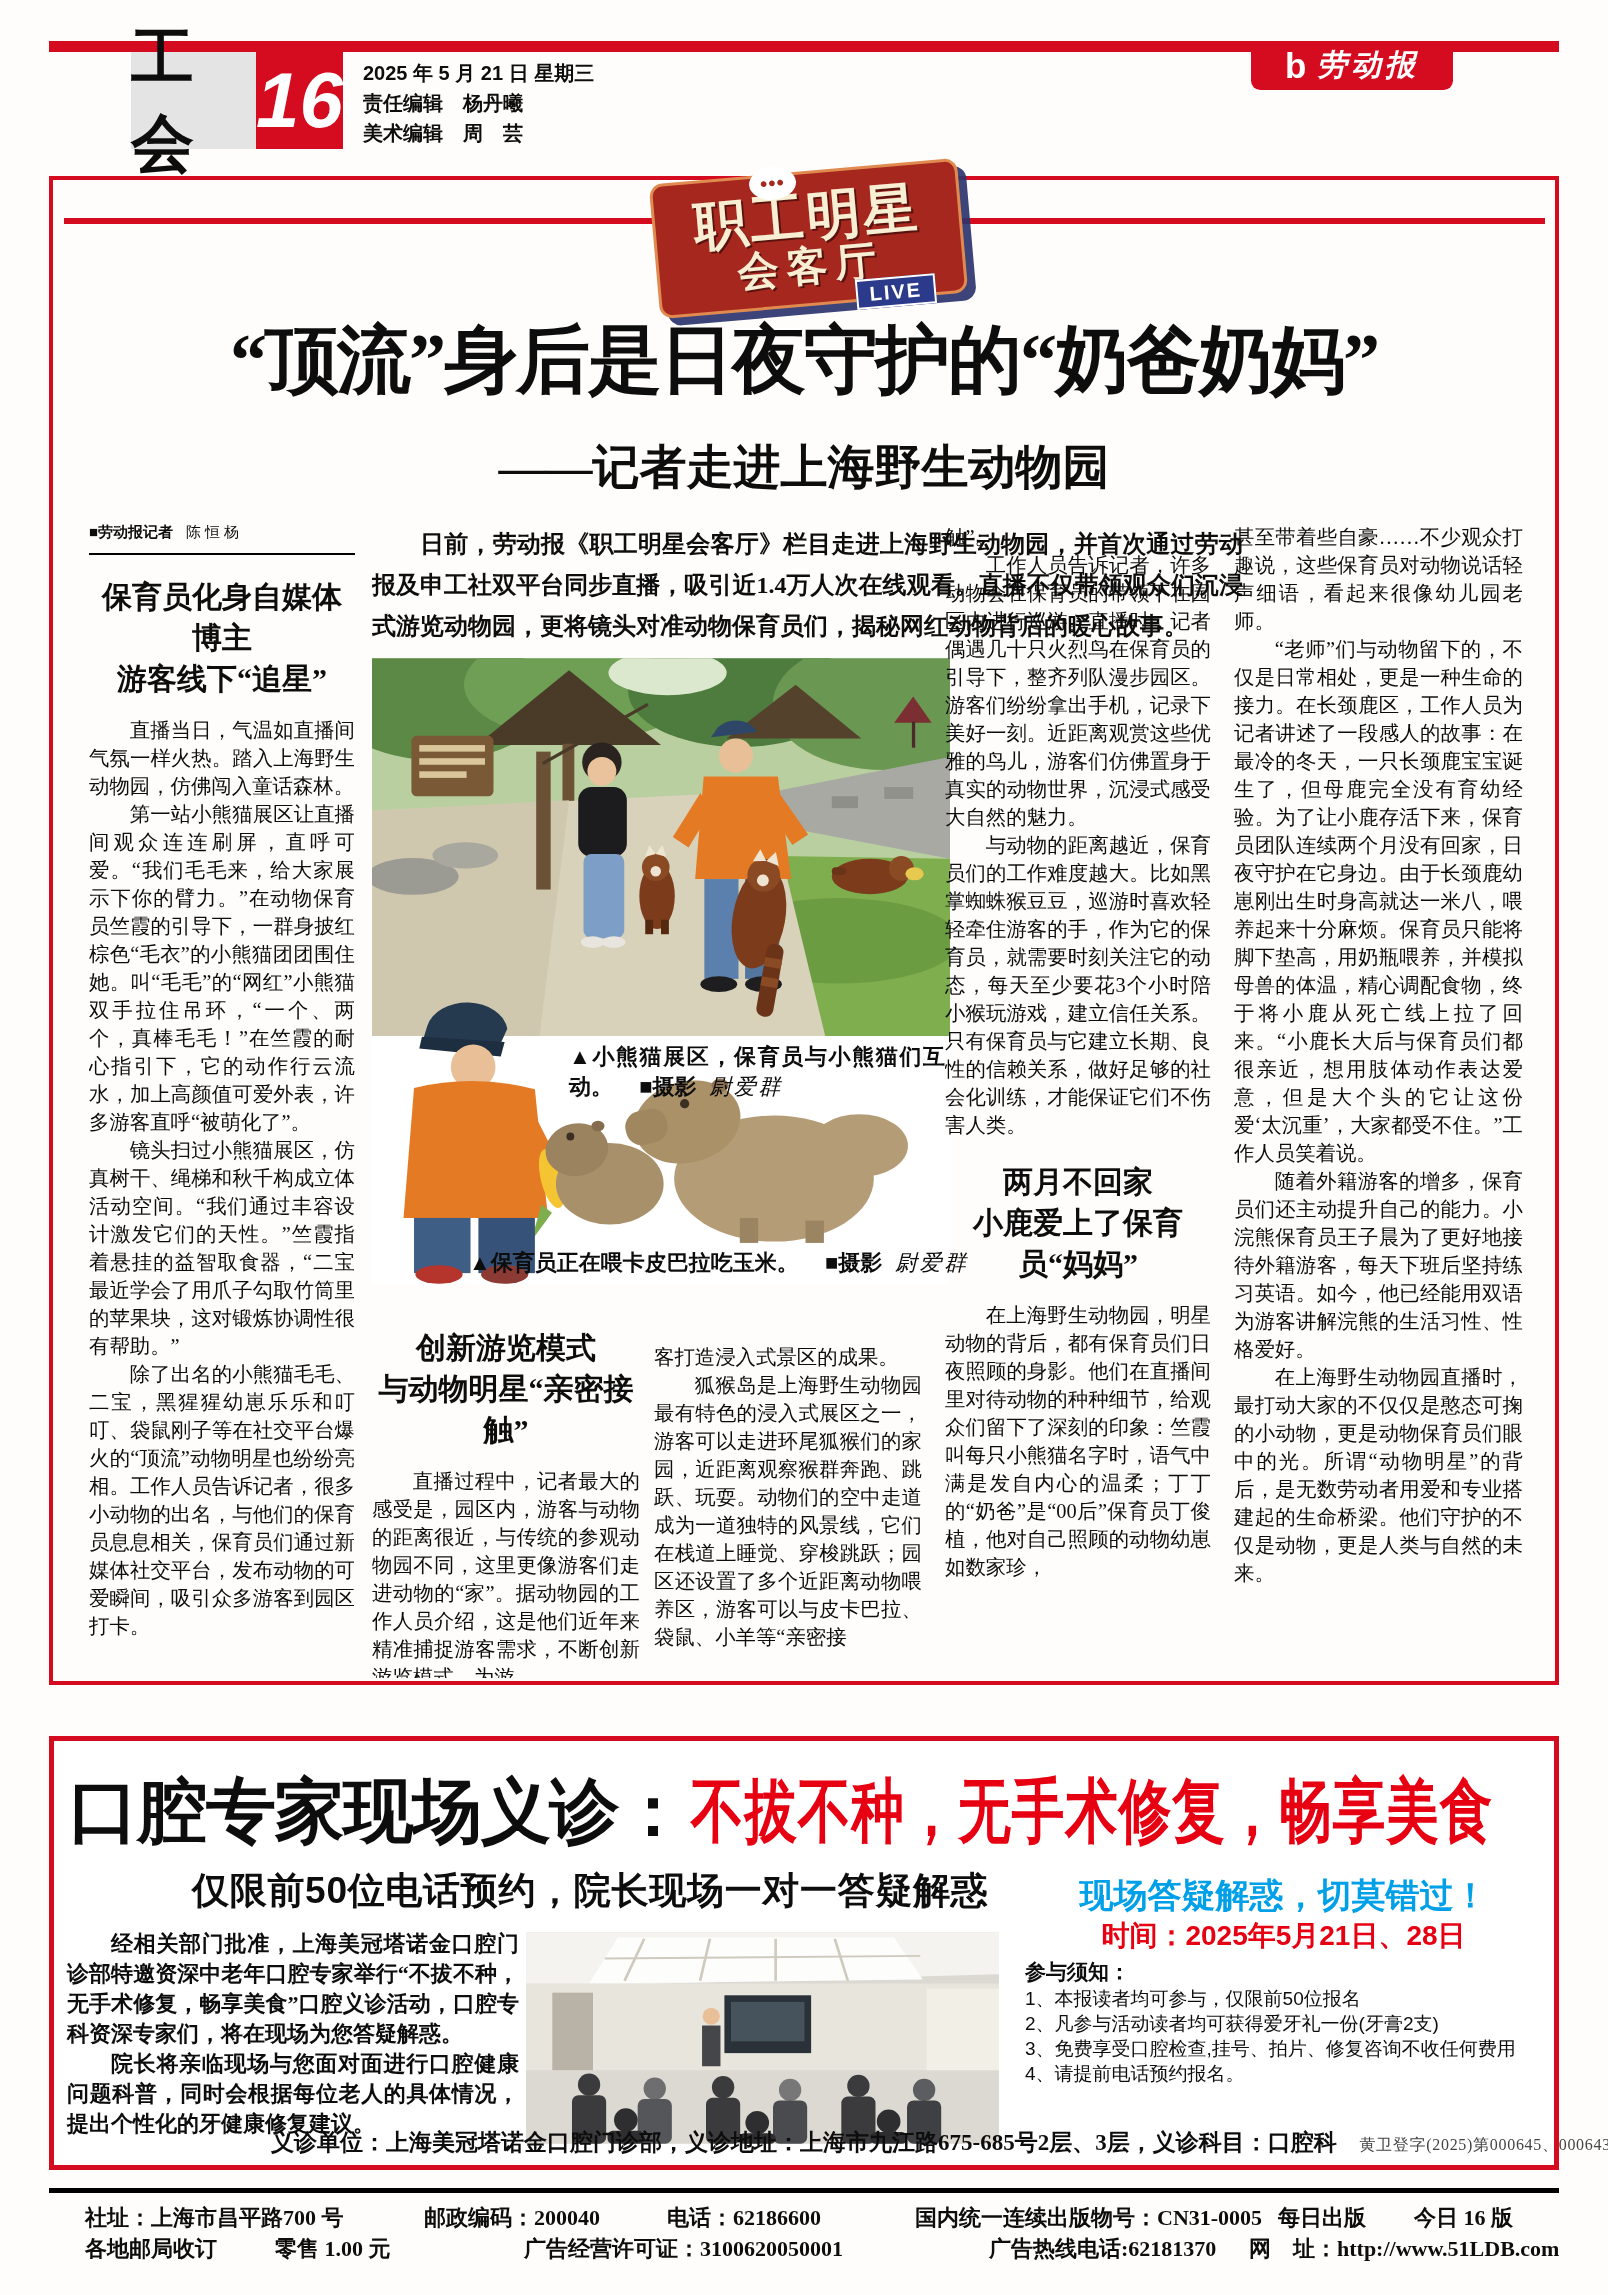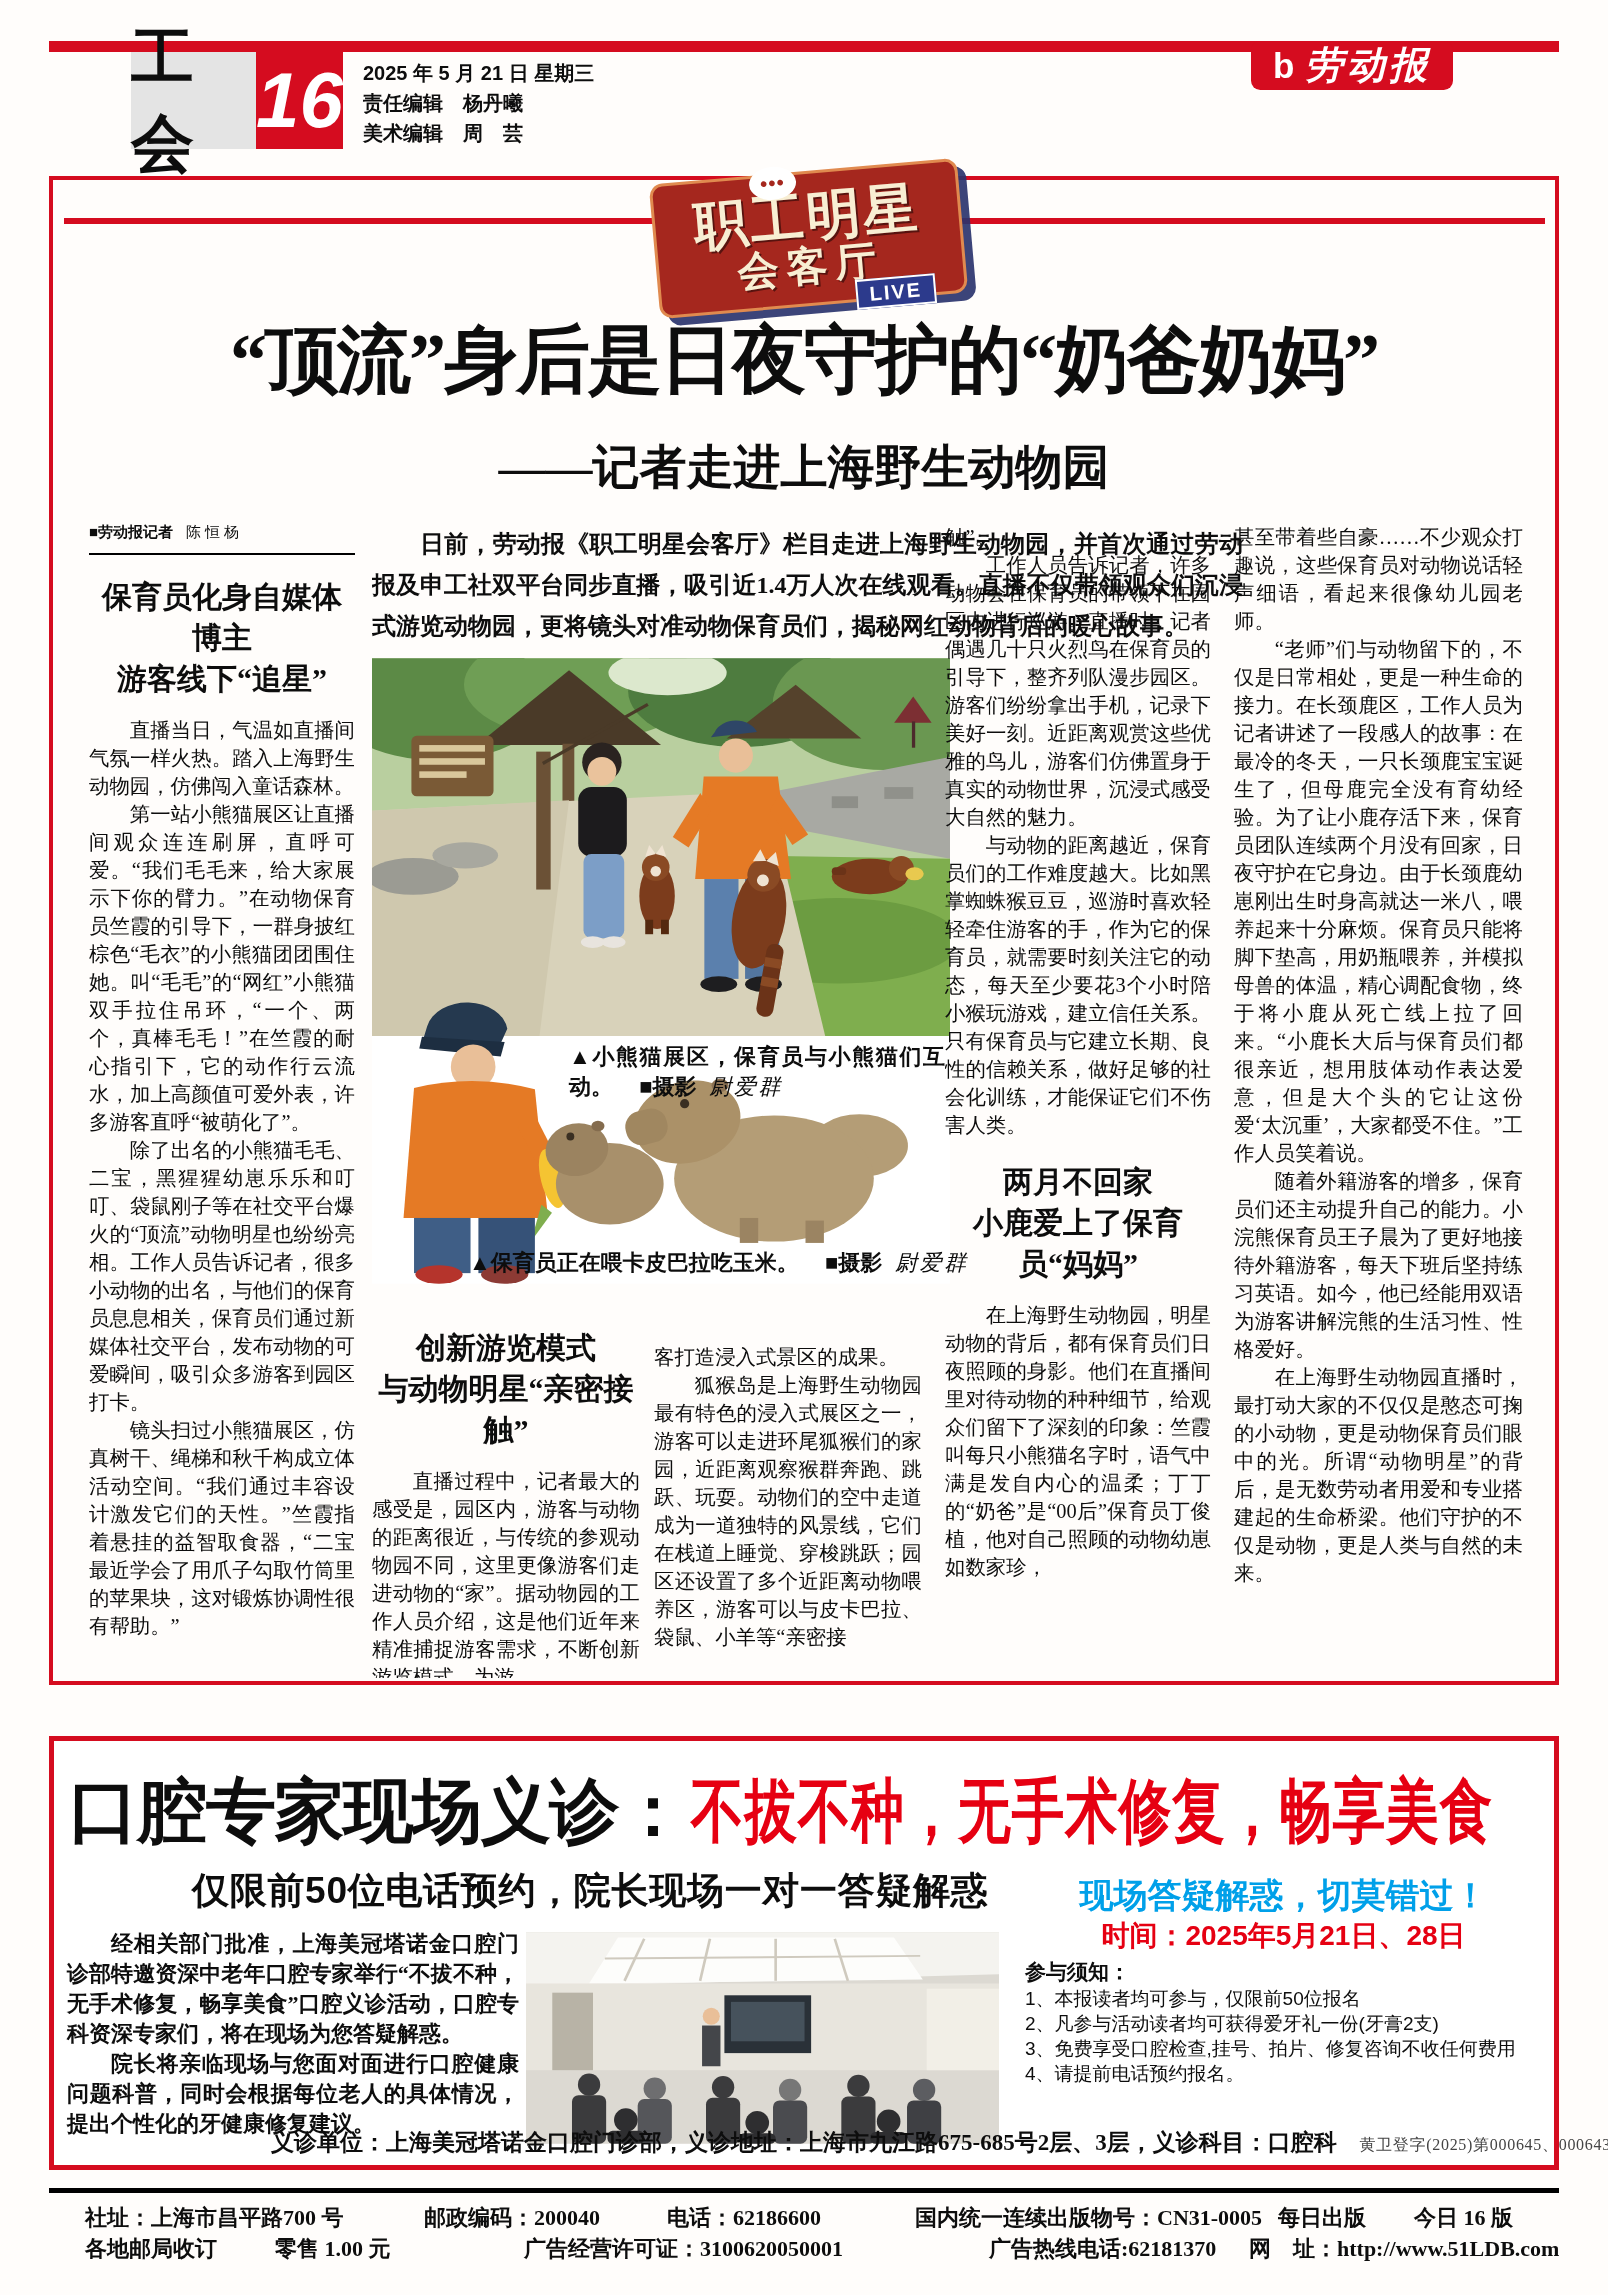--- a/index.html
+++ b/index.html
@@ -21,21 +21,21 @@
   .sec-box{position:absolute;left:131px;top:52px;width:125px;height:97px;background:#e4e4e4;
     display:flex;align-items:center;justify-content:center;font-size:63px;font-weight:900;letter-spacing:2.6px;}
   .pagenum-box{position:absolute;left:256px;top:52px;width:87px;height:97px;background:var(--red);
     color:#fff;display:flex;align-items:center;justify-content:center;
     font-family:"Liberation Sans",sans-serif;font-weight:900;font-style:italic;font-size:78px;}
   .mast-info{position:absolute;left:363px;top:58px;font-family:"Liberation Sans",sans-serif;
     font-weight:700;font-size:20px;line-height:30px;}
   .brand-box{position:absolute;left:1251px;top:41px;width:202px;height:49px;background:var(--red);
     border-radius:9.2px;color:#fff;display:flex;align-items:center;justify-content:center;gap:10.5px;z-index:2;}
   .brand-b{font-family:"Liberation Sans",sans-serif;font-weight:900;font-size:35px;line-height:35px;}
-  .brand-name{font-weight:700;font-style:italic;font-size:38px;letter-spacing:4px;}
+  .brand-name{font-weight:700;font-style:italic;font-size:30px;letter-spacing:4px;}
 
   
   .main-box{position:absolute;left:49px;top:176px;width:1510px;height:1509px;border:4.6px solid var(--red);background:#fffdfb;}
   .logo-rule{position:absolute;left:10.5px;right:10.5px;top:38px;height:6px;background:var(--red);z-index:1;}
   .plogo{position:absolute;left:601px;top:-9.2px;width:309px;height:135px;transform:rotate(-5deg);z-index:3;}
   .plogo-inner{position:relative;width:100%;height:100%;background:var(--logored);border:3.3px solid #e08a4f;
     border-radius:13px;box-shadow:8px 8px 0 rgba(43,52,110,.92);display:flex;flex-direction:column;
     align-items:center;justify-content:center;color:var(--cream);
     font-family:"Liberation Sans",sans-serif;font-weight:900;}
   .plogo-l1{font-size:54px;line-height:55px;letter-spacing:2.6px;text-shadow:2px 2px 0 #58130f;}
@@ -145,22 +145,22 @@
       <div class="byline">
         <span class="b-label">■劳动报记者</span>
         <span class="b-name">陈恒杨</span>
       </div>
       <div class="col-subhead first">
         <div>保育员化身自媒体博主</div>
         <div>游客线下“追星”</div>
       </div>
       <p class="body-p">直播当日，气温如直播间气氛一样火热。踏入上海野生动物园，仿佛闯入童话森林。</p>
       <p class="body-p">第一站小熊猫展区让直播间观众连连刷屏，直呼可爱。“我们毛毛来，给大家展示下你的臂力。”在动物保育员竺霞的引导下，一群身披红棕色“毛衣”的小熊猫团团围住她。叫“毛毛”的“网红”小熊猫双手拉住吊环，“一个、两个，真棒毛毛！”在竺霞的耐心指引下，它的动作行云流水，加上高颜值可爱外表，许多游客直呼“被萌化了”。</p>
+      <p class="body-p">镜头扫过小熊猫展区，仿真树干、绳梯和秋千构成立体活动空间。“我们通过丰容设计激发它们的天性。”竺霞指着悬挂的益智取食器，“二宝最近学会了用爪子勾取竹筒里的苹果块，这对锻炼协调性很有帮助。”</p>
       <p class="body-p">除了出名的小熊猫毛毛、二宝，黑猩猩幼崽乐乐和叮叮、袋鼠刚子等在社交平台爆火的“顶流”动物明星也纷纷亮相。工作人员告诉记者，很多小动物的出名，与他们的保育员息息相关，保育员们通过新媒体社交平台，发布动物的可爱瞬间，吸引众多游客到园区打卡。</p>
-      <p class="body-p">镜头扫过小熊猫展区，仿真树干、绳梯和秋千构成立体活动空间。“我们通过丰容设计激发它们的天性。”竺霞指着悬挂的益智取食器，“二宝最近学会了用爪子勾取竹筒里的苹果块，这对锻炼协调性很有帮助。”</p>
     </div>
 
     <div class="colblock" style="left:319px;top:344px;width:871px;height:131px;">
       <p class="lead-p">日前，劳动报《职工明星会客厅》栏目走进上海野生动物园，并首次通过劳动报及申工社双平台同步直播，吸引近1.4万人次在线观看。直播不仅带领观众们沉浸式游览动物园，更将镜头对准动物保育员们，揭秘网红动物背后的暖心故事。</p>
     </div>
 
     <div class="zoo-photo">
       <svg width="578" height="626" viewBox="0 0 880 952">
         <defs>
             <clipPath id="mp">

